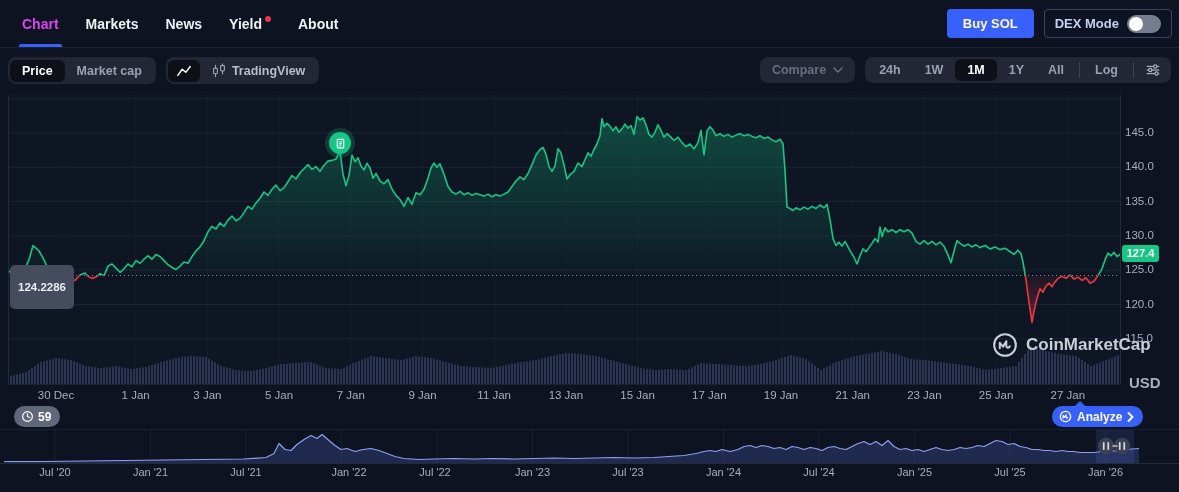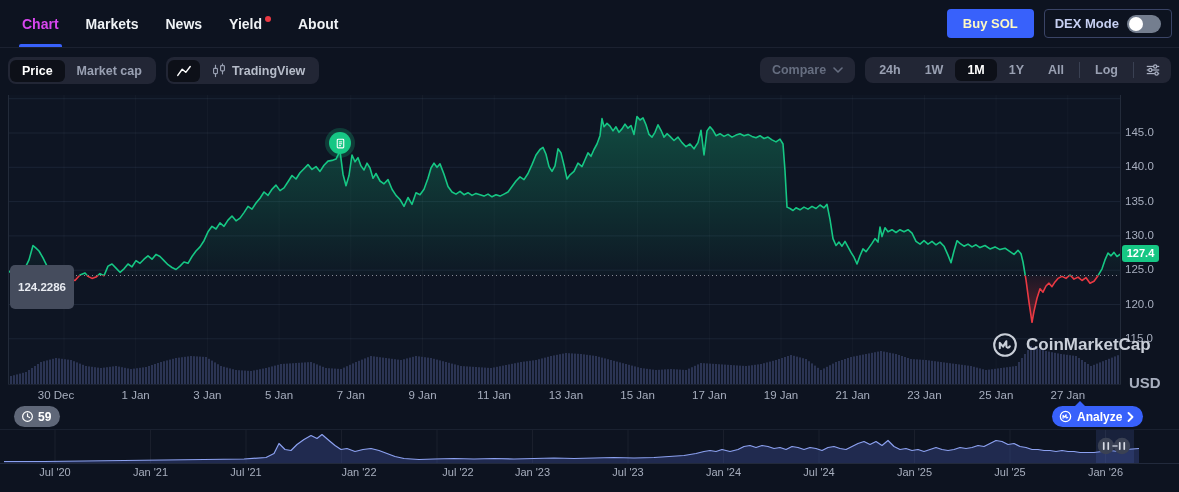--- a/index.html
+++ b/index.html
@@ -674,22 +674,22 @@
       <circle cx="1118" cy="16" r="8.2" fill="#3b4254"></circle>
       <rect x="1114.9" y="12" width="1.7" height="8" rx="0.8" fill="#d7dbe4"></rect>
       <rect x="1119.4" y="12" width="1.7" height="8" rx="0.8" fill="#d7dbe4"></rect>
       <rect x="1108.2" y="15.2" width="5.6" height="1.6" rx="0.8" fill="#b9bfcc"></rect>
     </svg>
   <div class="hairline abs" style="top:463px;background:#222a3c"></div>
   <div id="nav-x-labels">
       <div class="abs nav-x-label" style="left: 55px;">Jul '20</div>
       <div class="abs nav-x-label" style="left: 150.5px;">Jan '21</div>
       <div class="abs nav-x-label" style="left: 246px;">Jul '21</div>
-      <div class="abs nav-x-label" style="left: 359px;">Jan '22</div>
-      <div class="abs nav-x-label" style="left: 458px; text-align: right;">Jul '22</div>
+      <div class="abs nav-x-label" style="left: 349px;">Jan '22</div>
+      <div class="abs nav-x-label" style="left: 435px; text-align: right;">Jul '22</div>
       <div class="abs nav-x-label" style="left: 532.5px;">Jan '23</div>
       <div class="abs nav-x-label" style="left: 628px;">Jul '23</div>
       <div class="abs nav-x-label" style="left: 723.5px;">Jan '24</div>
       <div class="abs nav-x-label" style="left: 819px;">Jul '24</div>
       <div class="abs nav-x-label" style="left: 914.5px;">Jan '25</div>
       <div class="abs nav-x-label" style="left: 1010px;">Jul '25</div>
       <div class="abs nav-x-label" style="left: 1105.5px;">Jan '26</div>
     </div>
 
 </div>

